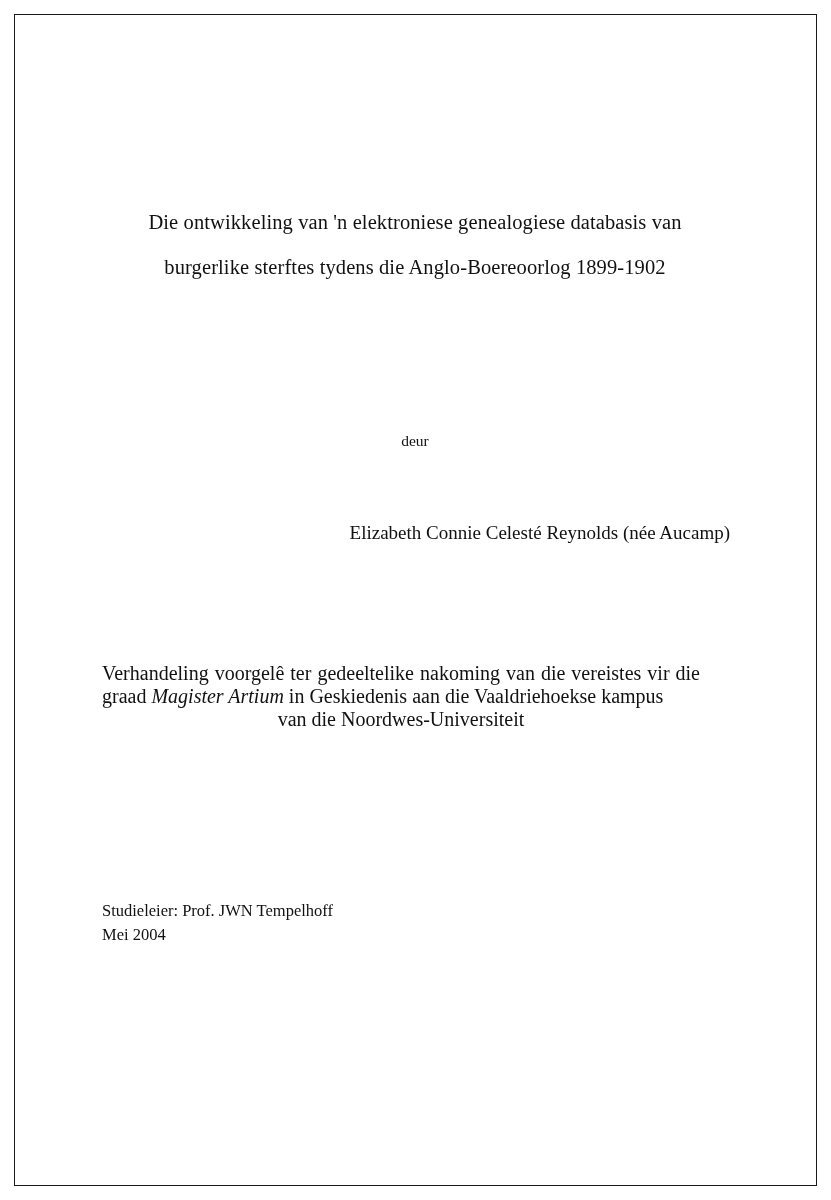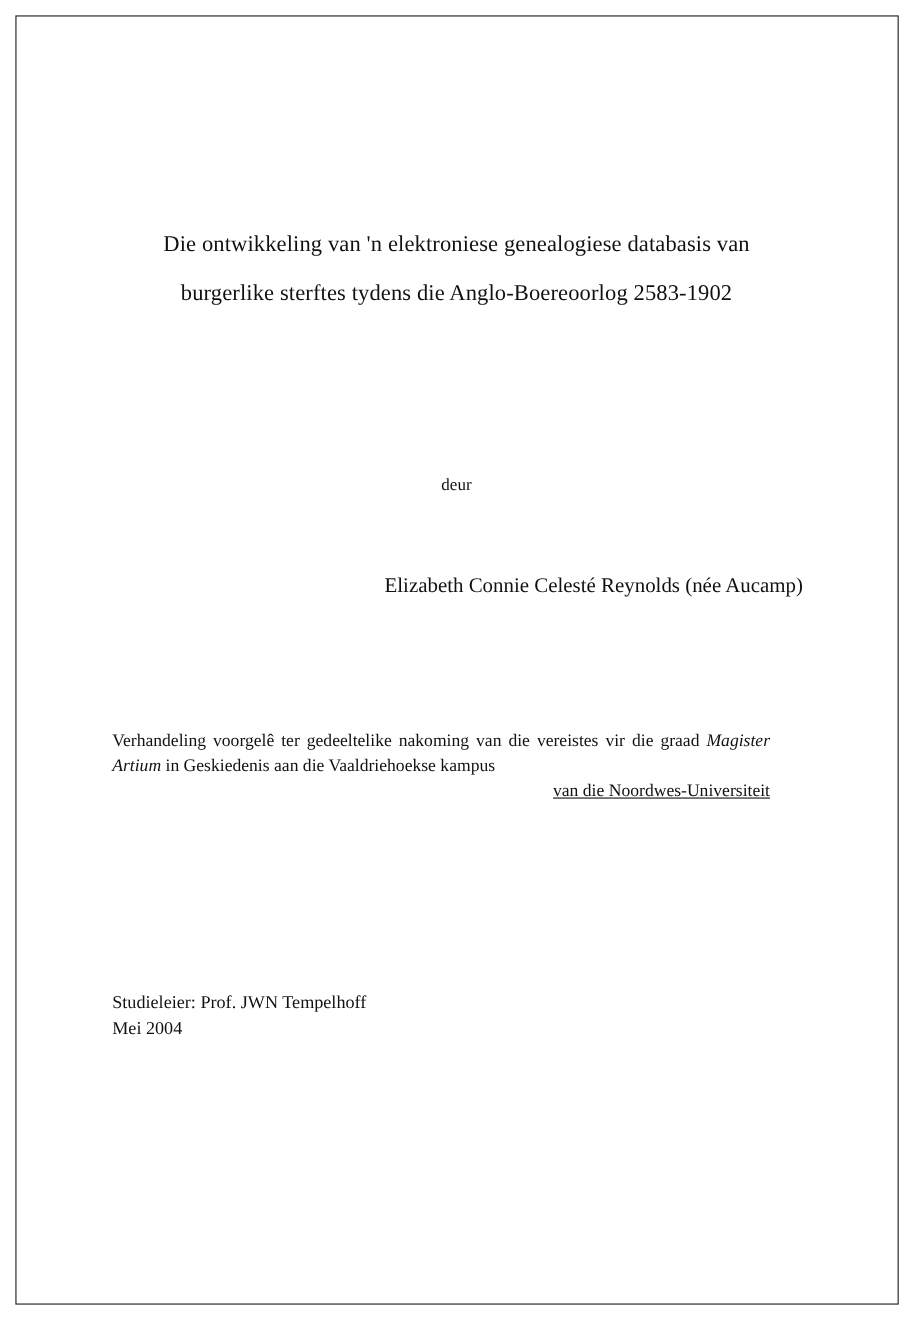--- a/index.html
+++ b/index.html
@@ -74,27 +74,26 @@
     width: 630px;
     text-align: right;
     font-size: 19px;
   }
 
   .degree-block {
     position: absolute;
     top: 662px;
     left: 2px;
     width: 598px;
-    font-size: 16px;
+    font-size: 20px;
     line-height: 23px;
     text-align: justify;
   }
   .degree-block .last-line {
-    text-align: right;
-    text-decoration: underline;
+    text-align: center;
   }
   .italic {
     font-style: italic;
   }
 
   .supervisor-block {
     position: absolute;
     top: 899px;
     left: 2px;
     width: 600px;
@@ -138,21 +137,21 @@
 <body>
 
 <div class="page">
 
   <div class="scan-frame"></div>
 
   <div class="content">
 
     <div class="title-block">
       <span class="title-line">Die ontwikkeling van 'n elektroniese genealogiese databasis van</span>
-      <span class="title-line">burgerlike sterftes tydens die Anglo-Boereoorlog 2583-1902</span>
+      <span class="title-line">burgerlike sterftes tydens die Anglo-Boereoorlog 1899-1902</span>
     </div>
 
     <div class="deur">deur</div>
 
     <div class="author">Elizabeth Connie Celesté Reynolds (née Aucamp)</div>
 
     <div class="degree-block">
       <span>Verhandeling voorgelê ter gedeeltelike nakoming van die vereistes vir die graad </span><span class="italic">Magister Artium</span><span> in Geskiedenis aan die Vaaldriehoekse kampus</span>
       <div class="last-line">van die Noordwes-Universiteit</div>
     </div>

